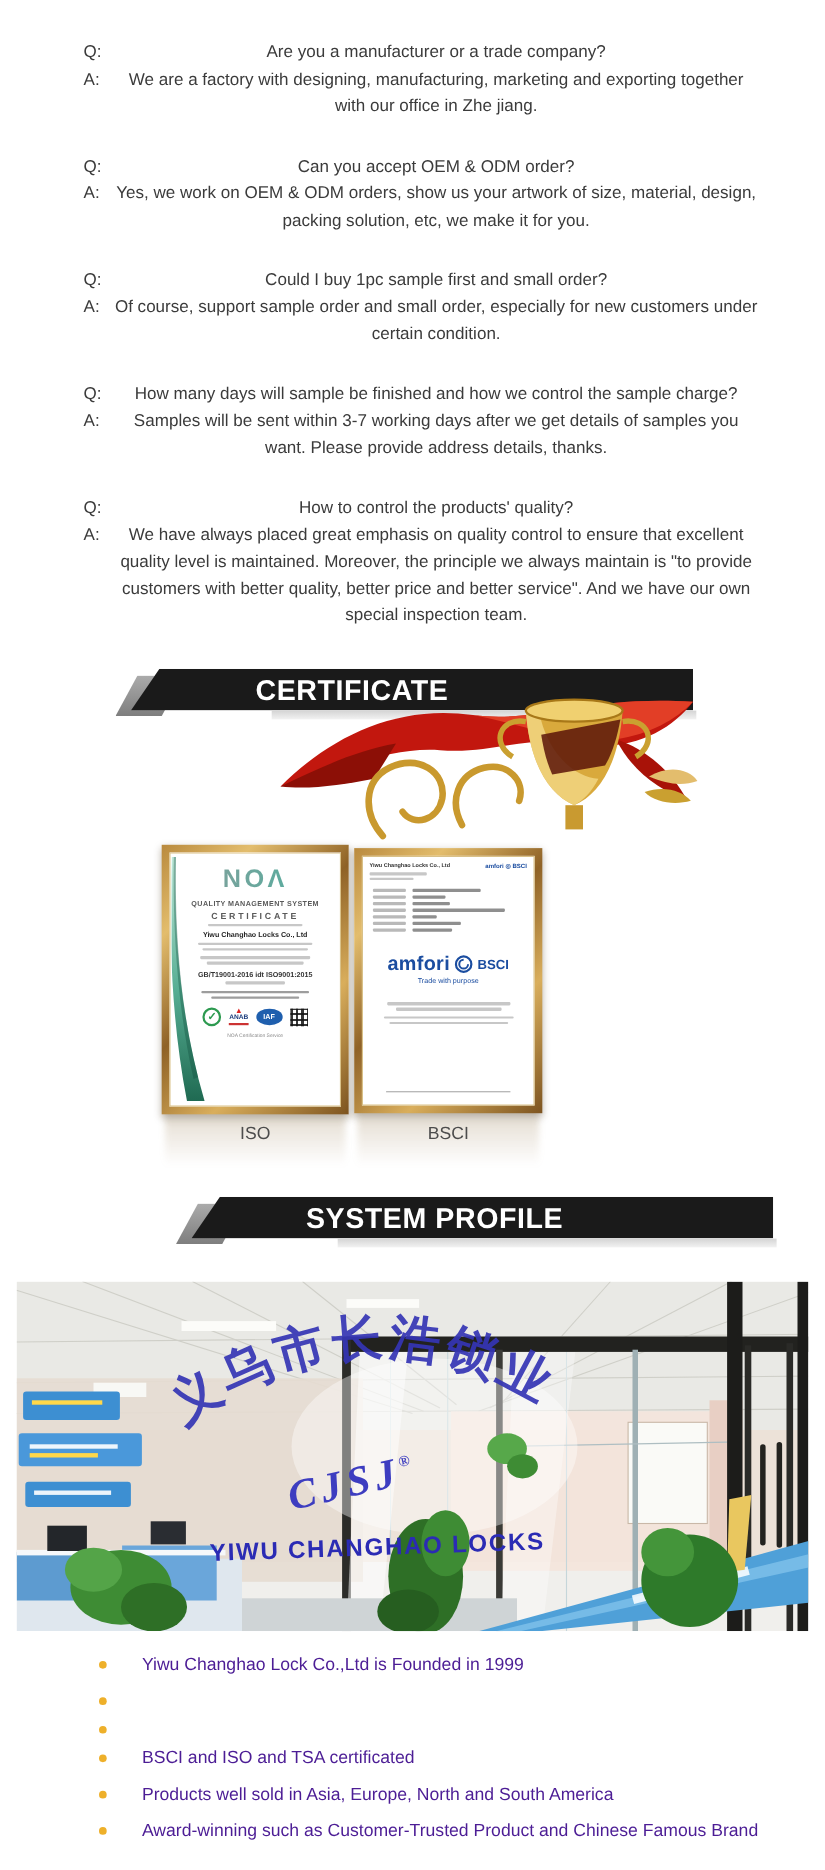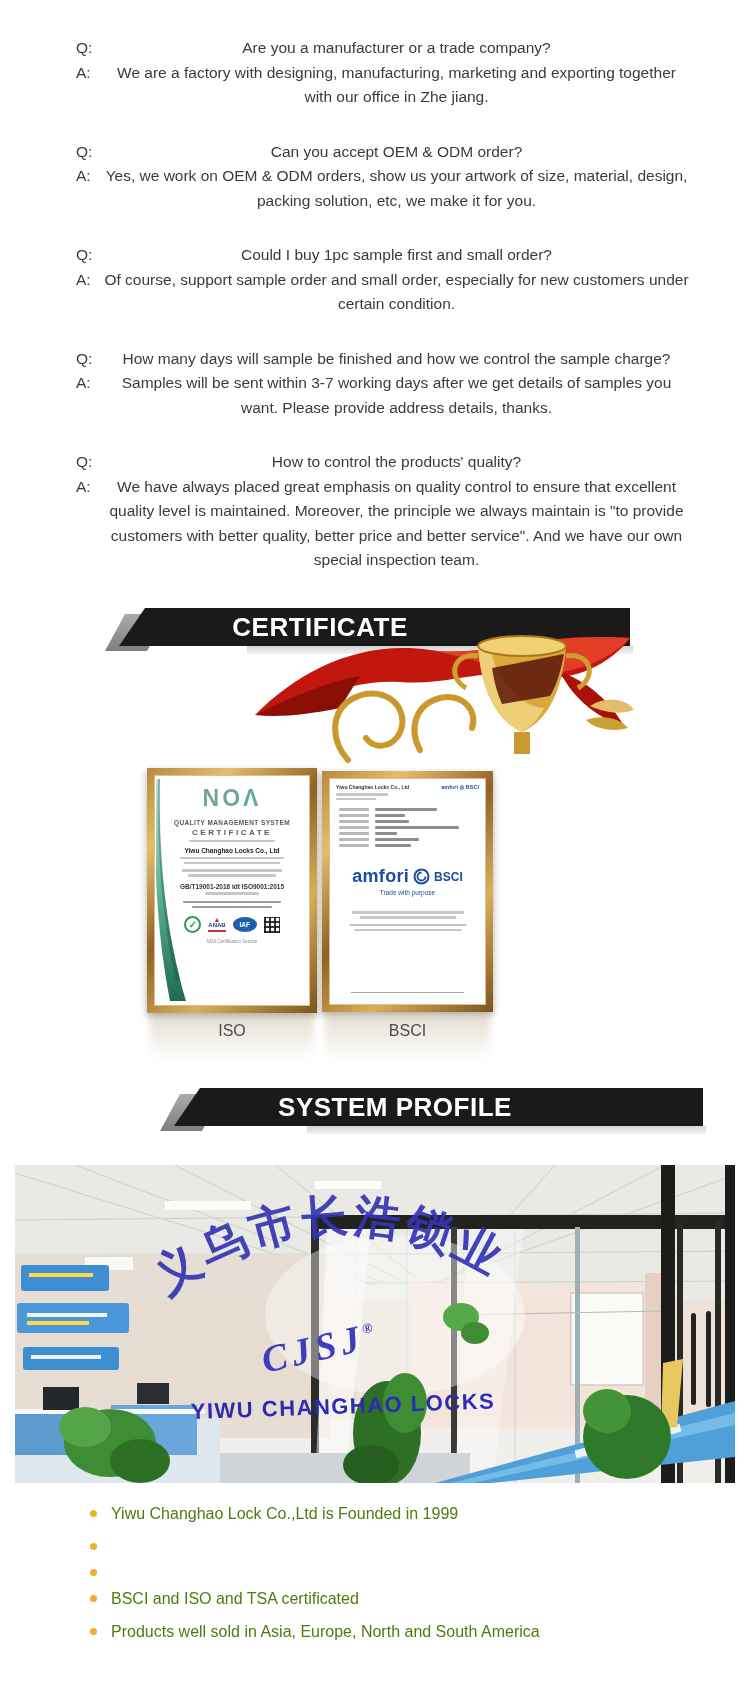--- a/index.html
+++ b/index.html
@@ -82,21 +82,21 @@
   .refl { position:absolute; top:416px; height:44px; z-index:0;
     background:linear-gradient(180deg,rgba(140,110,60,.22),rgba(140,110,60,0)); filter:blur(3px); }
   .refl-iso { left:150px; width:164px; }
   .refl-bsci { left:325px; width:165px; }
 
   
   .photo { position:absolute; left:15px; top:1165px; width:720px; height:318px; overflow:hidden; }
 
   
   .bullets { position:absolute; left:90px; top:1503px; width:630px; list-style:none; }
-  .bullets li { display:flex; gap:14px; margin-bottom:12px; font-size:16px; line-height:21px; color:#4d7c0f; }
+  .bullets li { display:flex; gap:32px; margin-bottom:12px; font-size:16px; line-height:21px; color:#4c1d95; }
   .dot { flex:0 0 7px; width:7px; height:7px; border-radius:50%; background:#eeb02a; margin-top:7px; }
 
   
   .watermark { position:absolute; left:0; top:1650px; width:750px; text-align:center; z-index:5;
     font-size:25px; font-weight:bold; letter-spacing:1.5px; color:rgba(135,135,135,.28);
     -webkit-text-stroke:1px rgba(120,120,120,.35); pointer-events:none; }
 </style>
 </head>
 <body>
 
@@ -418,15 +418,19 @@
         <span class="dot"></span>
       </li>
     <li>
         <span class="dot"></span>
         <span>BSCI and ISO and TSA certificated</span>
       </li>
     <li>
         <span class="dot"></span>
         <span>Products well sold in Asia, Europe, North and South America</span>
       </li>
+    <li>
+        <span class="dot"></span>
+        <span>Award-winning such as Customer-Trusted Product and Chinese Famous Brand</span>
+      </li>
   </ul>
 
 </div>
 
 </body></html>

